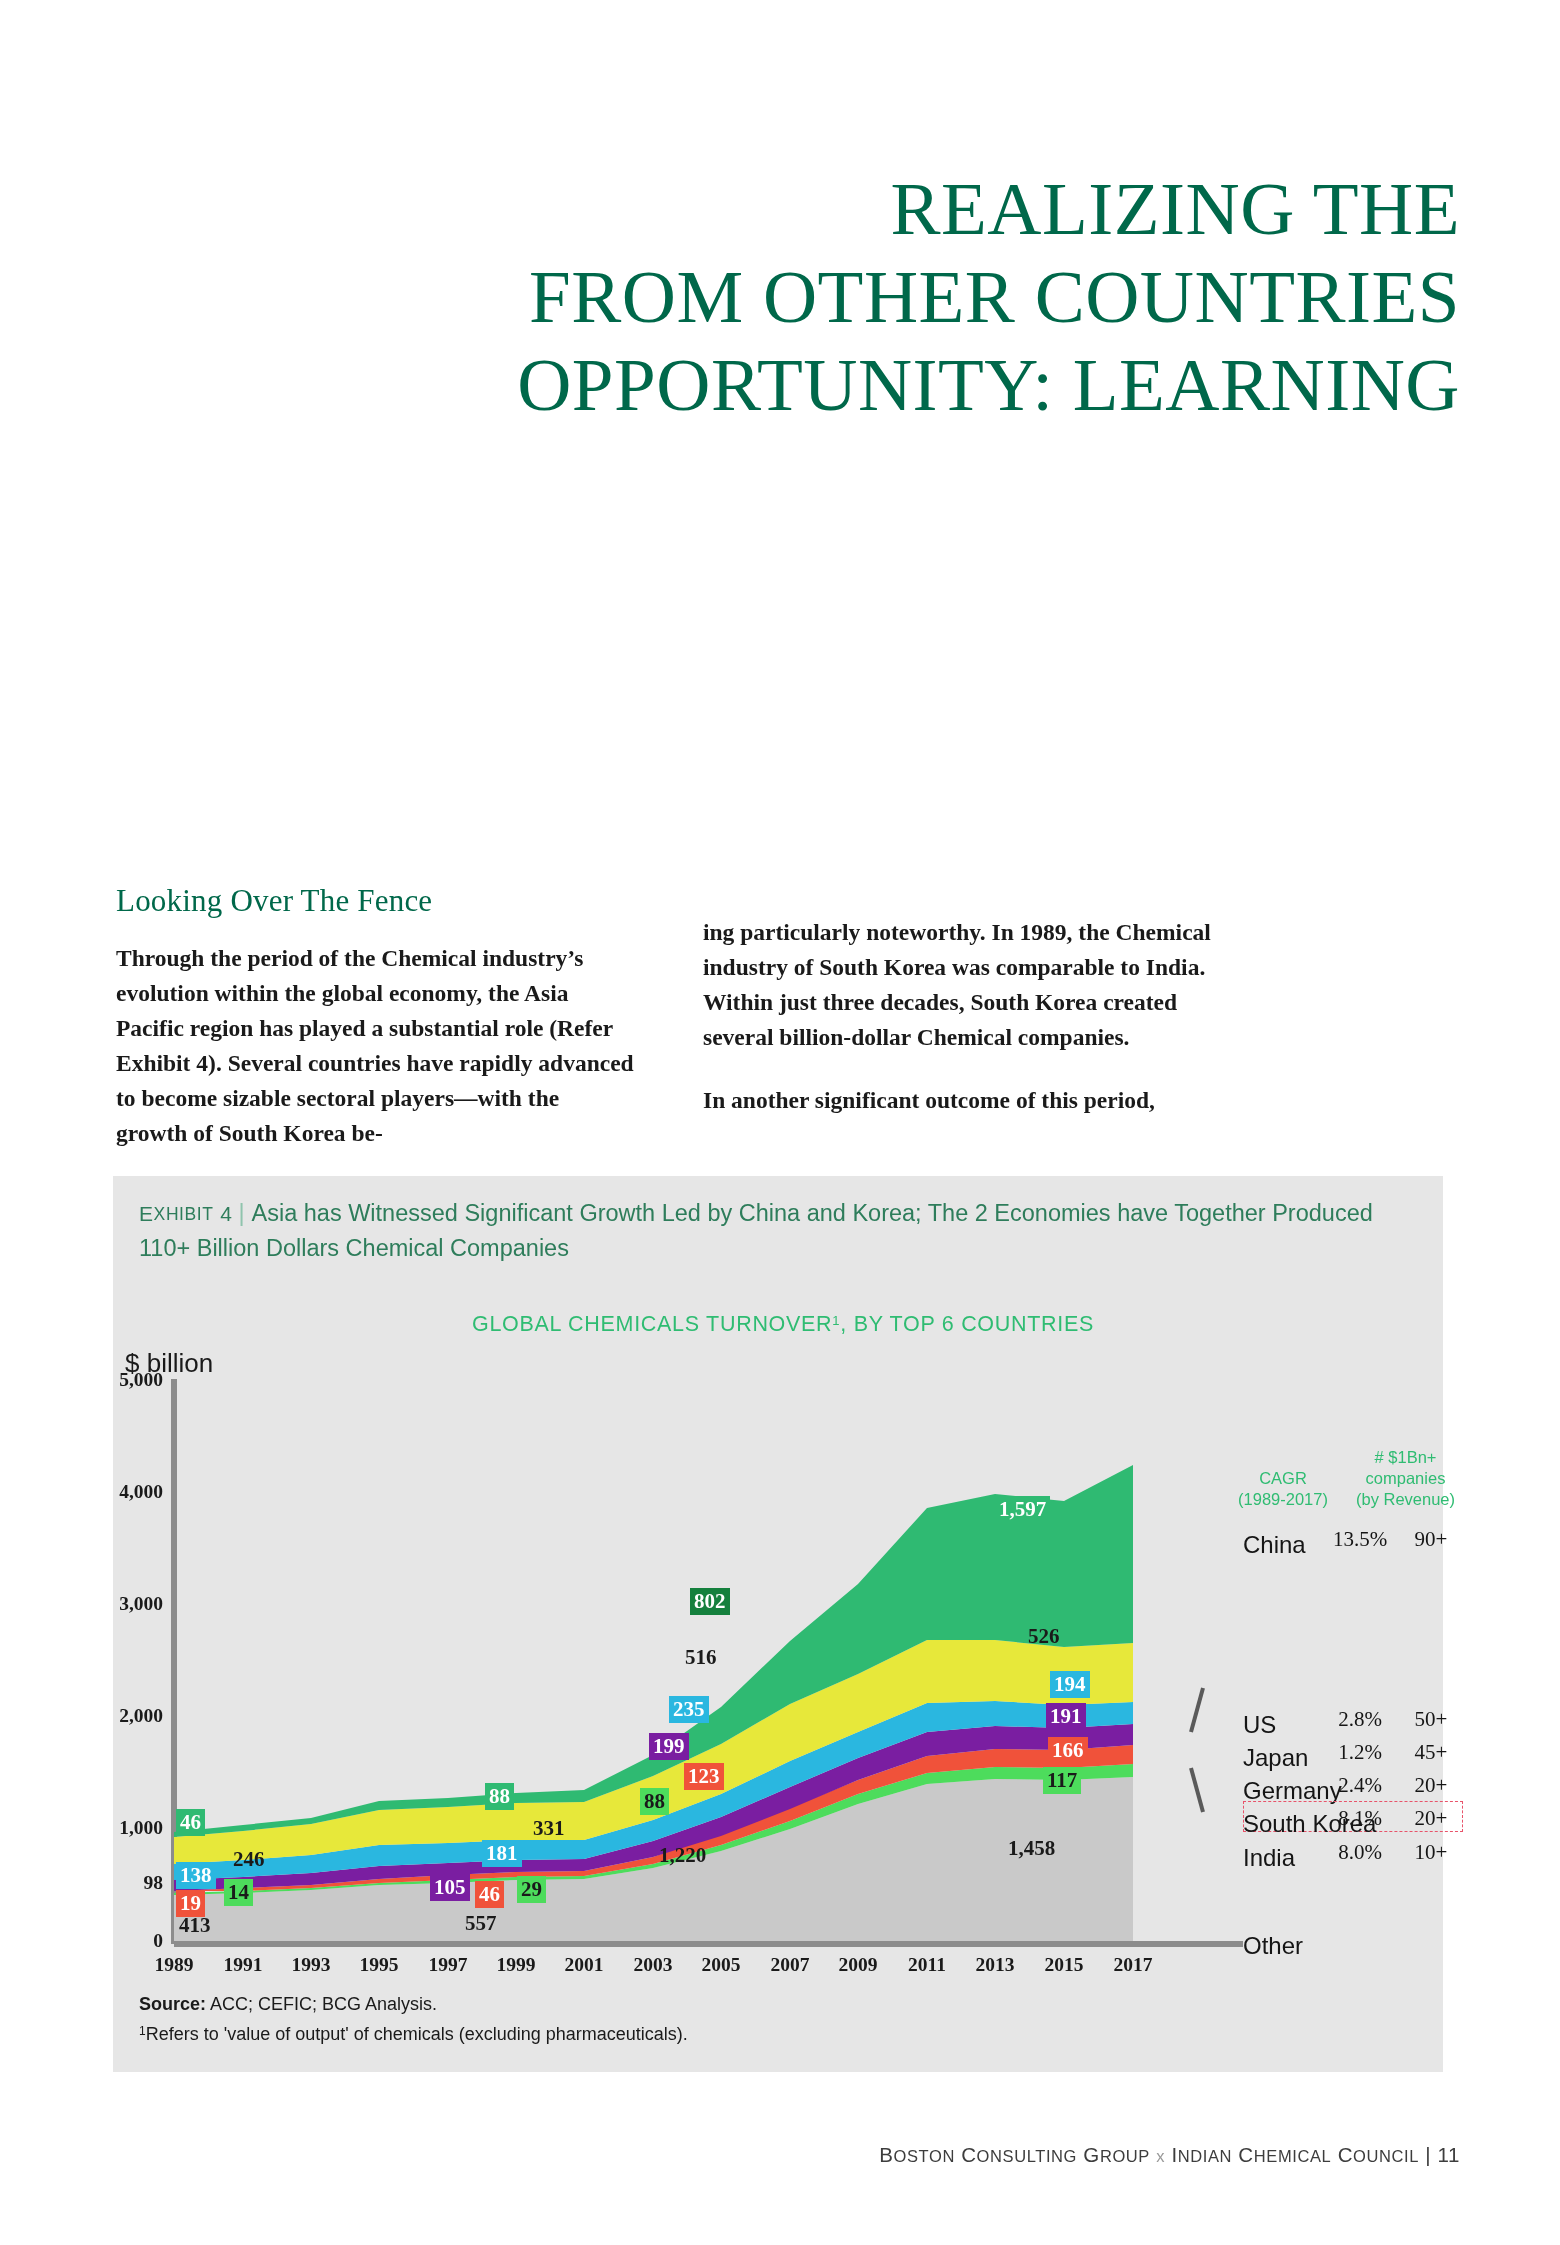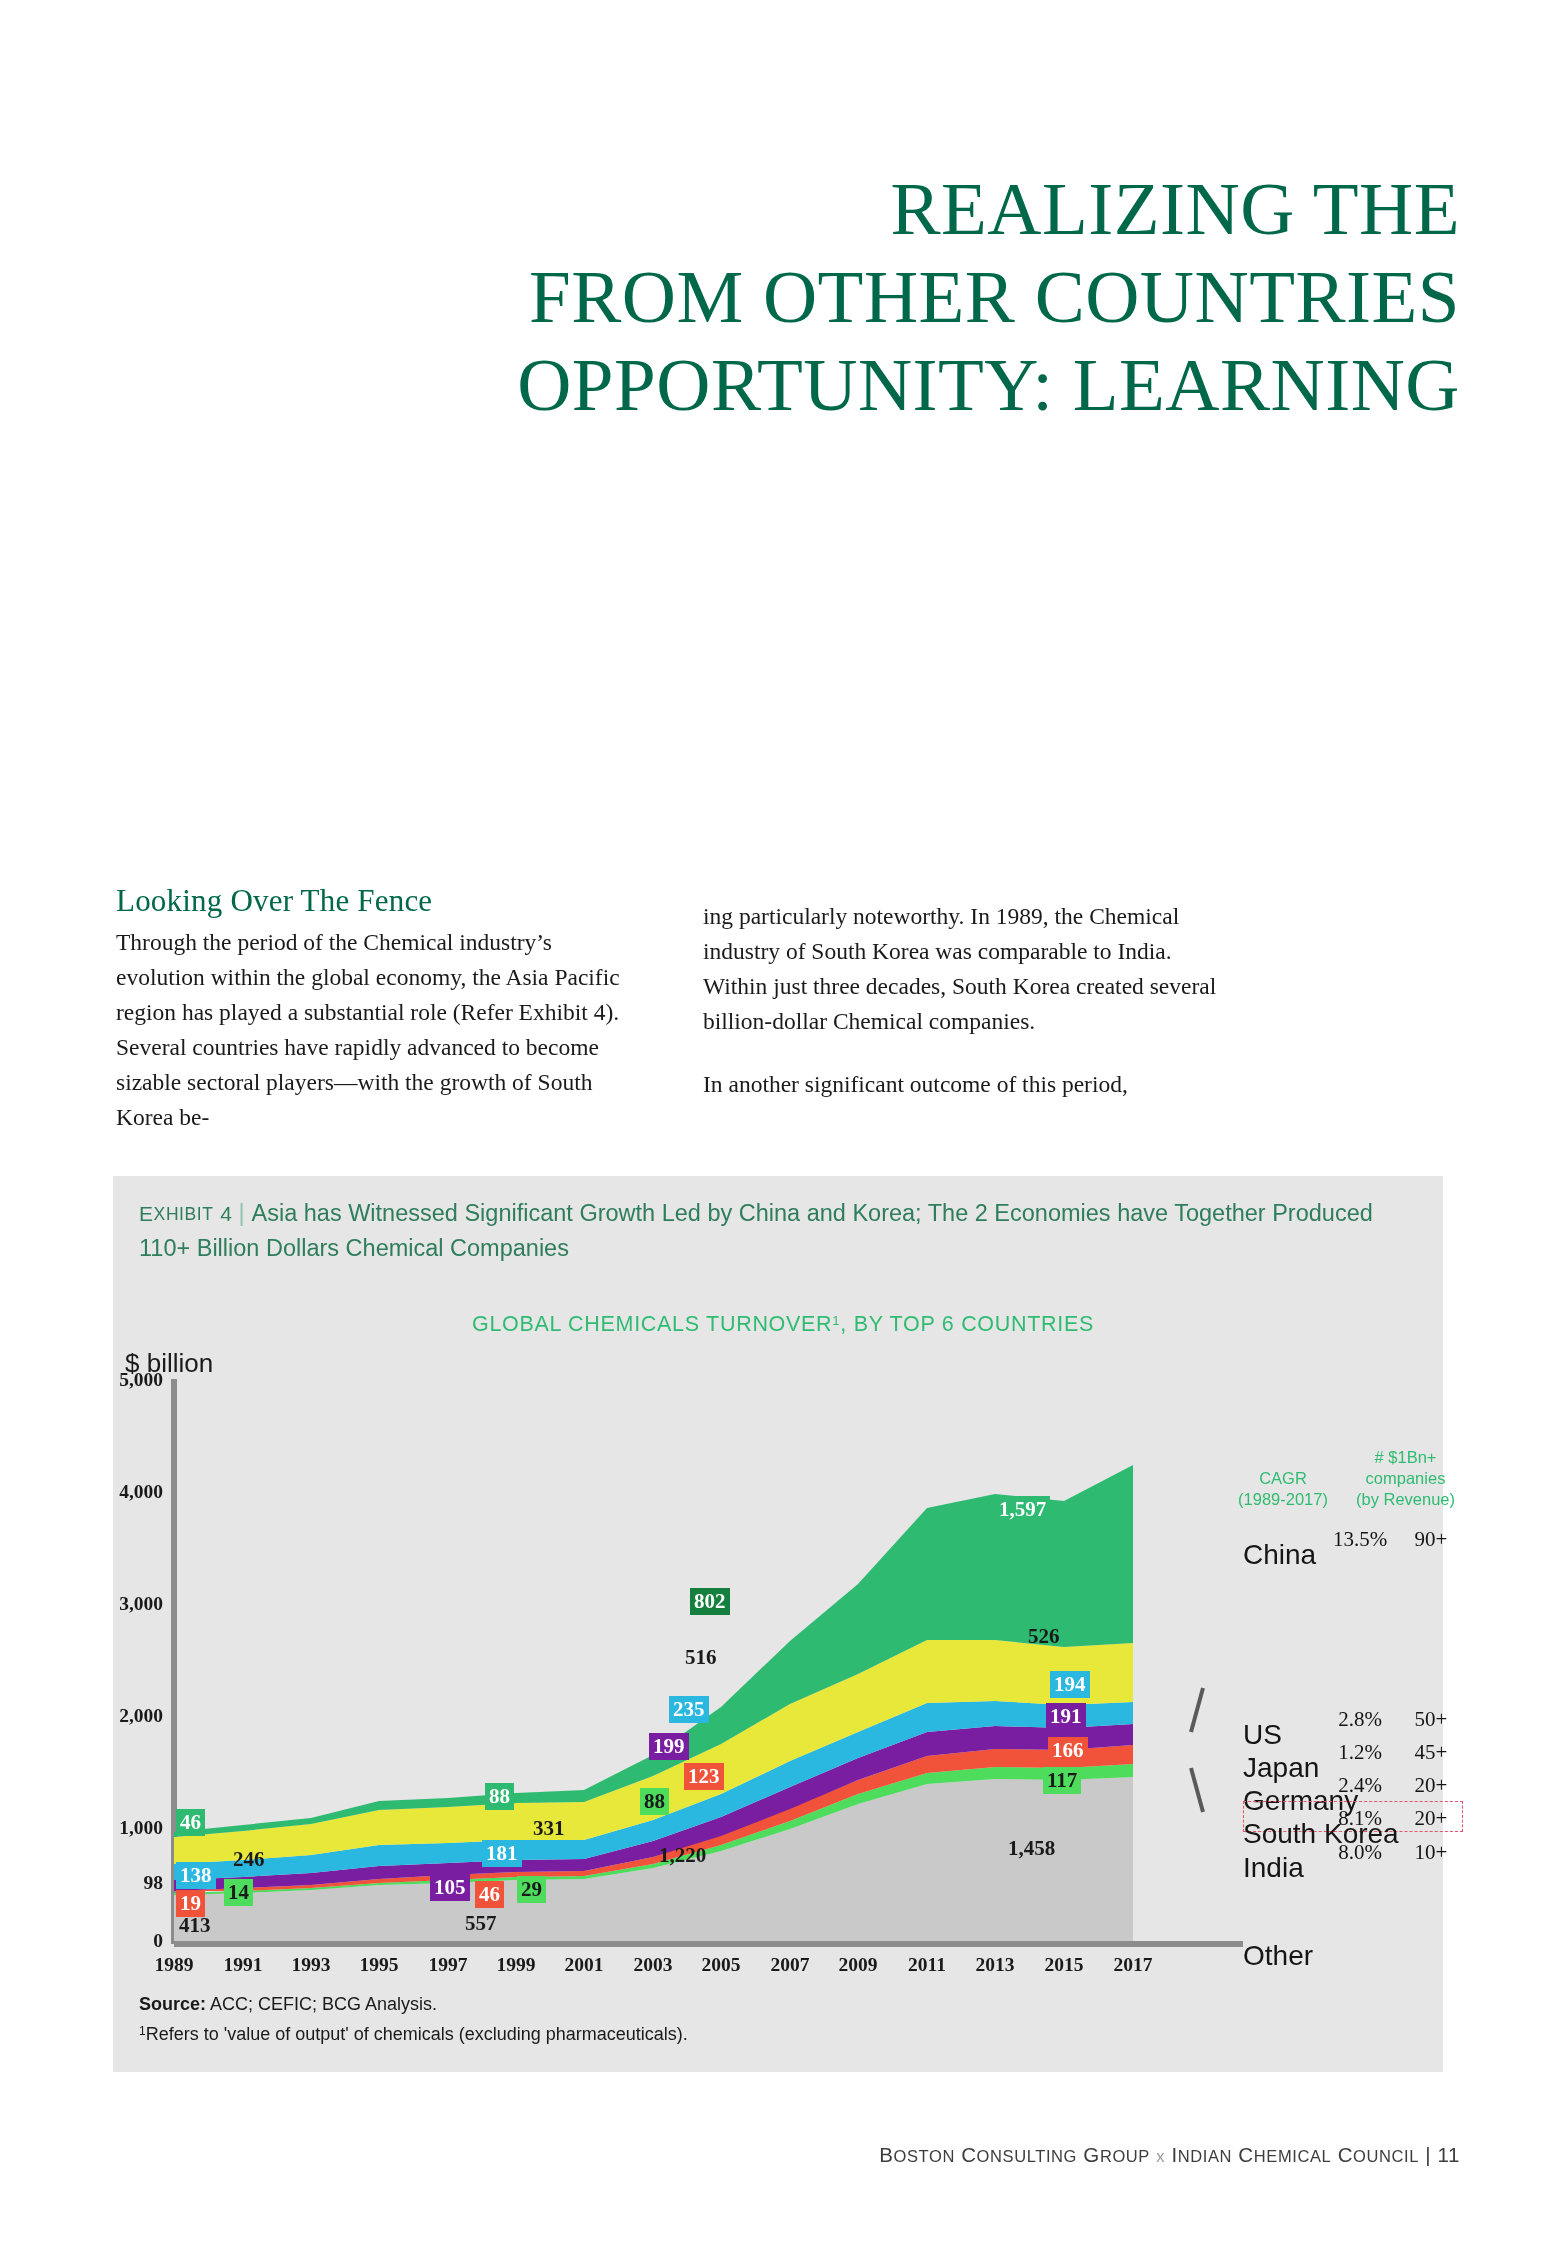--- a/index.html
+++ b/index.html
@@ -28,21 +28,21 @@
     font-size:31px;color:#00684a;font-family:"Liberation Serif", serif;
     letter-spacing:0.2px;
   }
   .col{
     position:absolute;
     font-size:23.5px;line-height:35px;color:#1a1a1a;
     font-family:"Liberation Serif", serif;
   }
   .col-left{left:116px;top:925px;width:520px;}
   .col-right{left:703px;top:899px;width:520px;}
-  .col p{margin:0 0 28px 0;}
+  .col p{margin:16px 0 28px 0;font-weight:bold;}
 
   
   .exhibit{
     position:absolute;left:113px;top:1176px;width:1330px;height:896px;
     background:#e6e6e6;
   }
   .exhibit-title{
     position:absolute;left:26px;top:20px;width:1285px;
     color:#2e7d5b;
     font-family:"Liberation Sans", sans-serif;
@@ -103,23 +103,23 @@
   .lg-head{
     position:absolute;
     font-family:"Liberation Sans", sans-serif;
     font-size:16.5px;color:#2fbc72;text-align:center;line-height:21px;
   }
   .lg-cagr-head{left:-15px;top:292px;width:110px;}
   .lg-comp-head{left:100px;top:271px;width:125px;}
 
   .lg-row{position:absolute;left:-8px;width:232px;height:30px;}
   .lg-name{
-    position:absolute;left:8px;top:12px;
-    font-family:"Liberation Sans", sans-serif;
-    font-size:28px;color:#151515;white-space:nowrap;
+    position:absolute;left:8px;top:4px;
+    font-family:"Liberation Sans", sans-serif;
+    font-size:24px;color:#151515;white-space:nowrap;
   }
   .lg-cagr{
     position:absolute;left:85px;top:0;width:80px;text-align:center;
     font-family:"Liberation Serif", serif;
     font-size:21px;color:#151515;
   }
   .lg-comp{
     position:absolute;left:160px;top:0;width:72px;text-align:center;
     font-family:"Liberation Serif", serif;
     font-size:21px;color:#151515;

